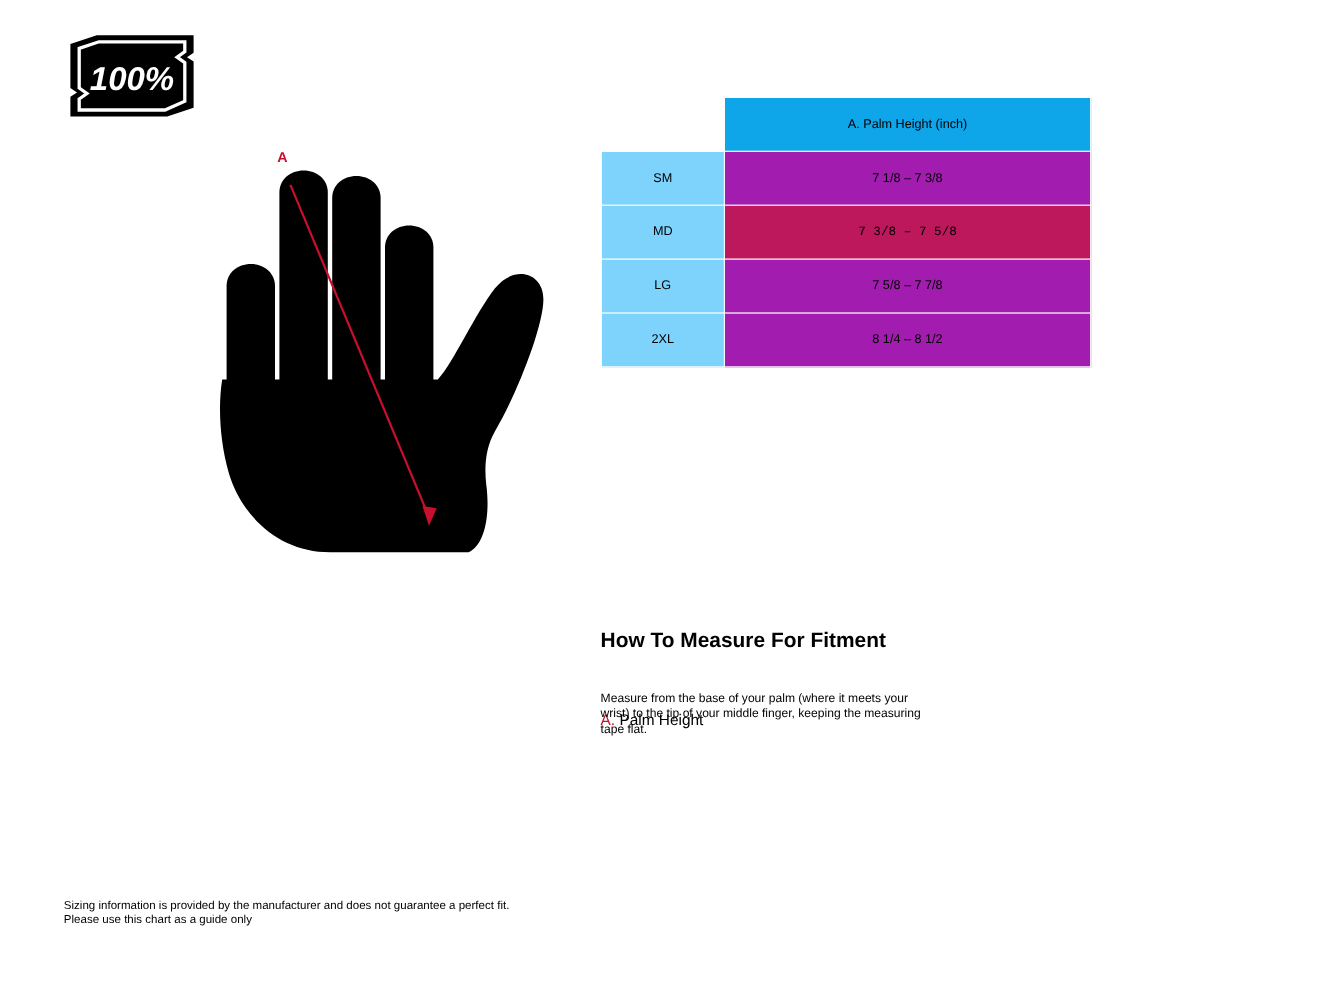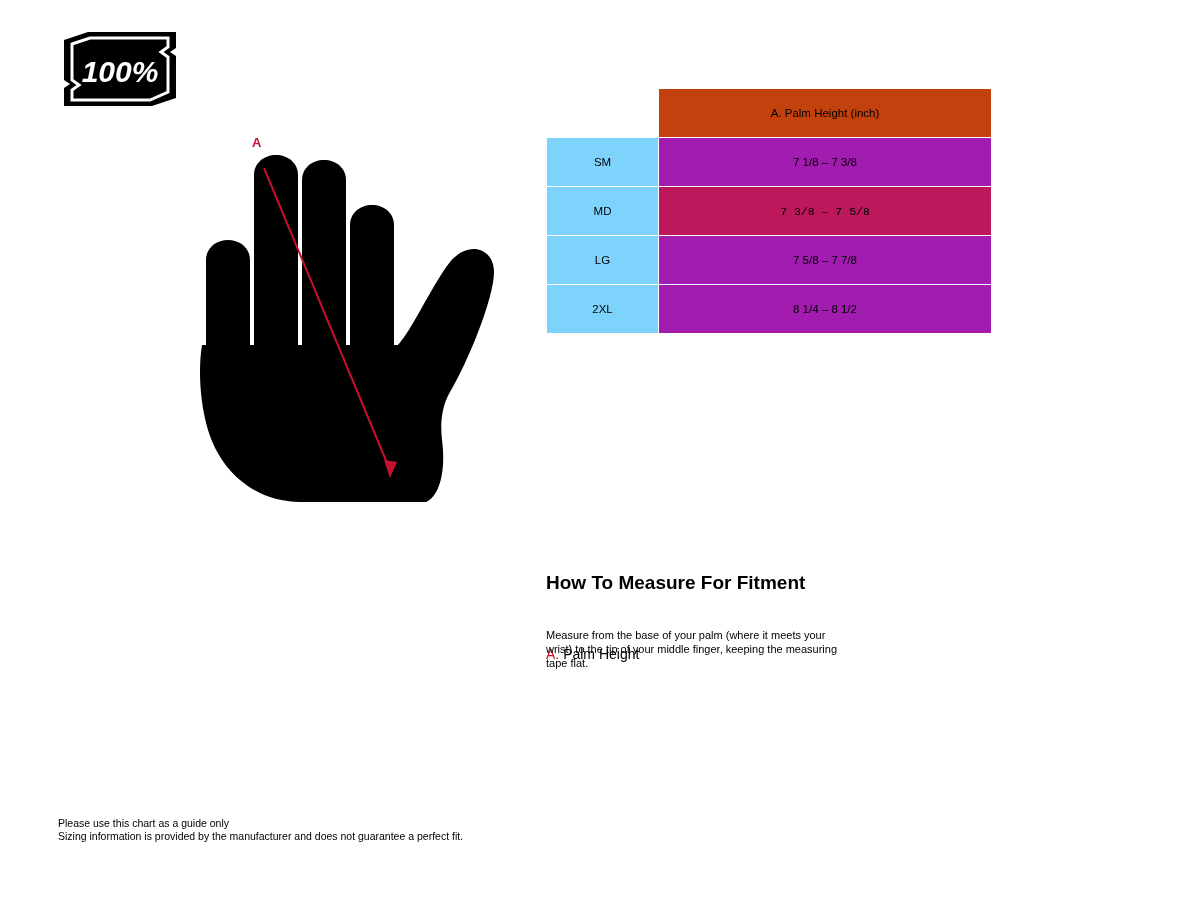--- a/index.html
+++ b/index.html
@@ -72,21 +72,21 @@
     vertical-align: middle;
   }
   table.size-table col.c1 { width: 112px; }
   table.size-table col.c2 { width: 333px; }
 
   .hdr-blank {
     background: #ffffff;
     border: none !important;
   }
   .hdr-cell {
-    background: #c2410c;
+    background: #0ea5e9;
     font-weight: normal;
     height: 48px;
   }
   .size-cell { background: #7dd3fc; }
   .val-cell-alt { background: #a21caf; }
   .val-cell { background: #be185d; font-family: Liberation Mono, monospace; }
 
   
   .how-title {
     position: absolute;
@@ -204,15 +204,15 @@
 </div>
 
 <div class="how-title">How To Measure For Fitment</div>
 <div class="how-sub">
   <span class="mark">A.</span>
   <span>Palm Height</span>
 </div>
 <div class="how-body">Measure from the base of your palm (where it meets your wrist) to the tip of your middle finger, keeping the measuring tape flat.</div>
 
 <div class="footer">
+  <div>Sizing information is provided by the manufacturer and does not guarantee a perfect fit.</div>
   <div>Please use this chart as a guide only</div>
-  <div>Sizing information is provided by the manufacturer and does not guarantee a perfect fit.</div>
 </div>
 
 </body></html>

